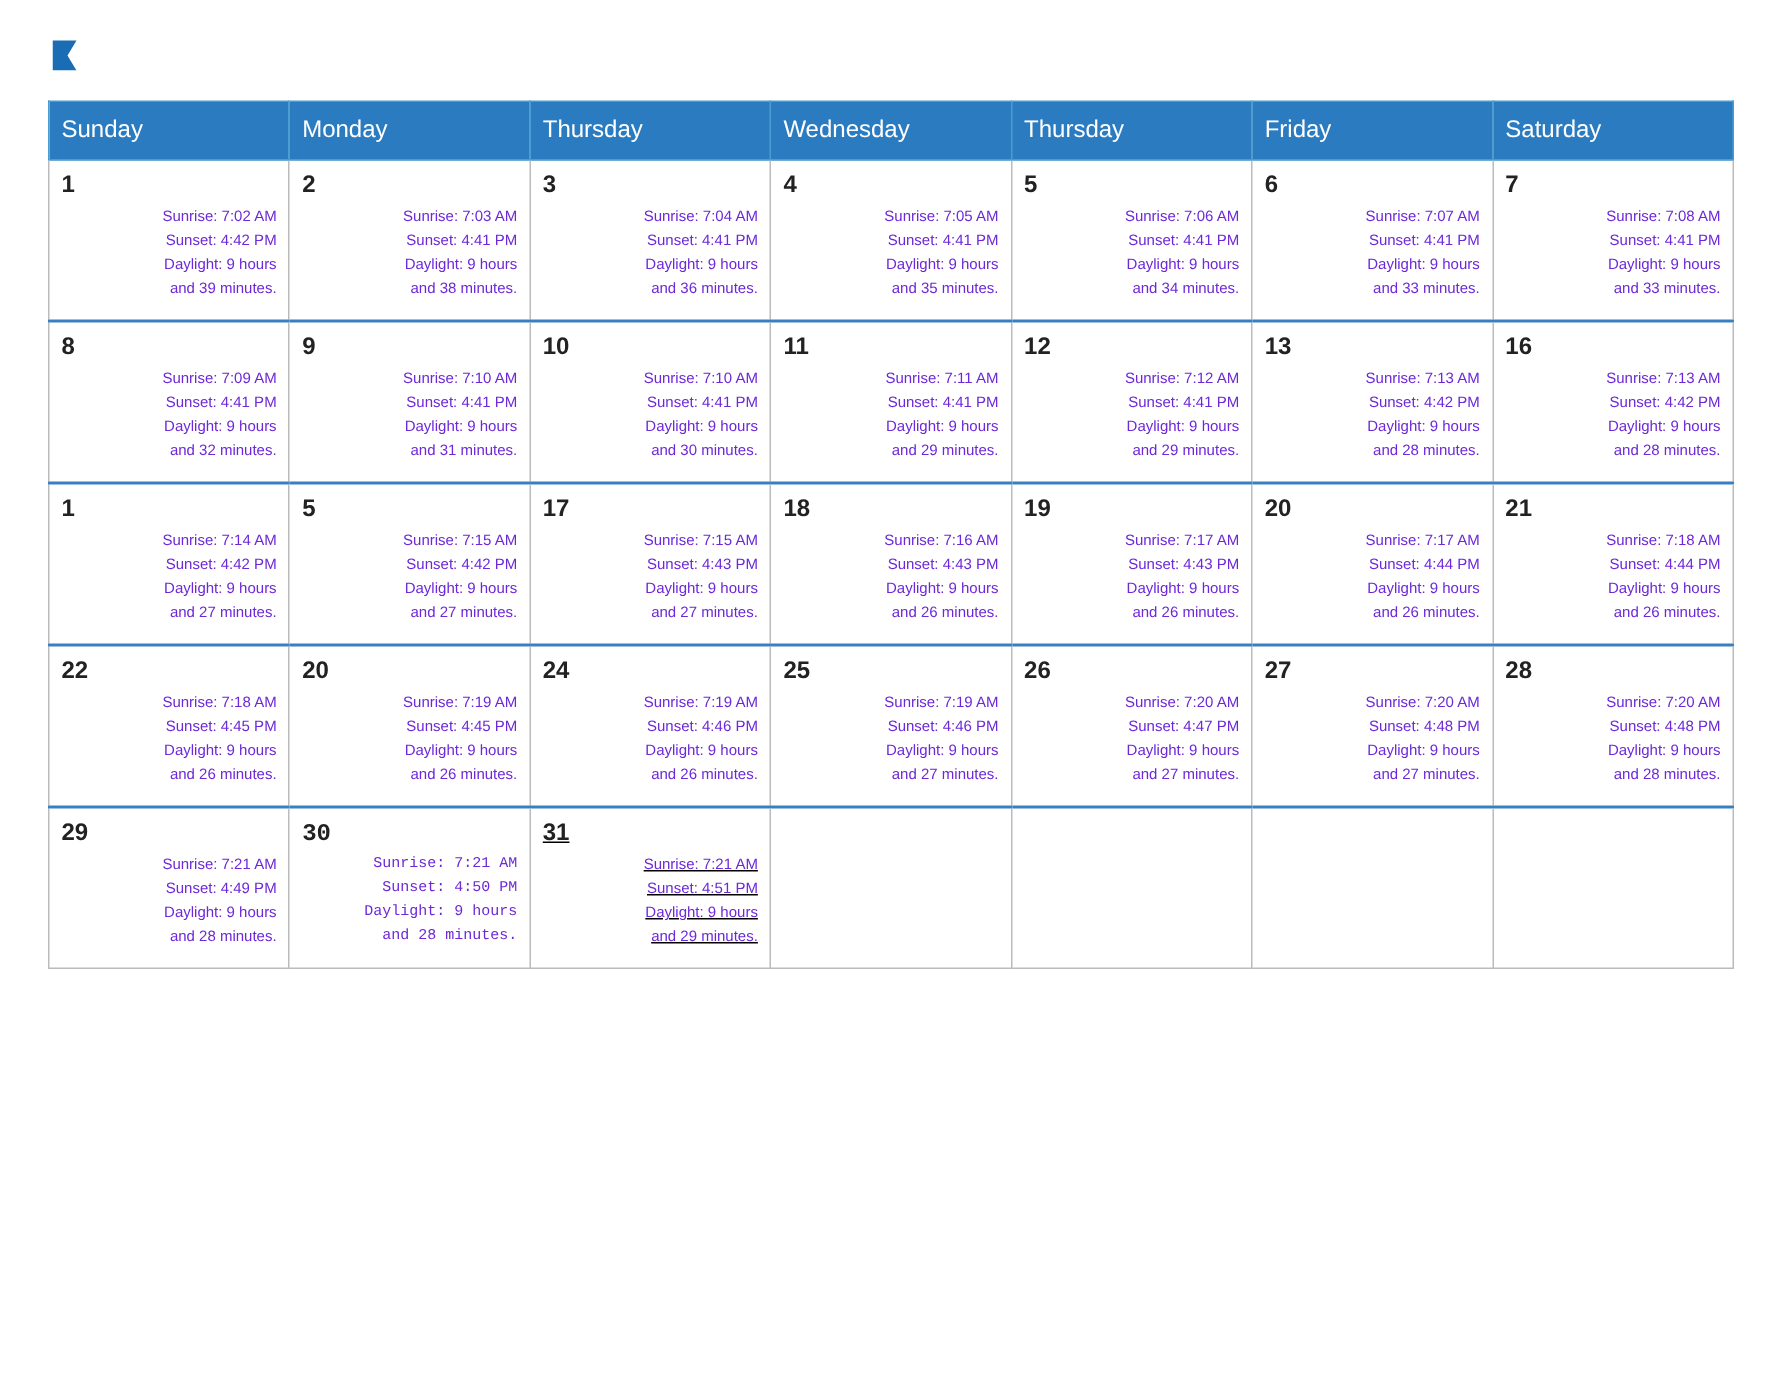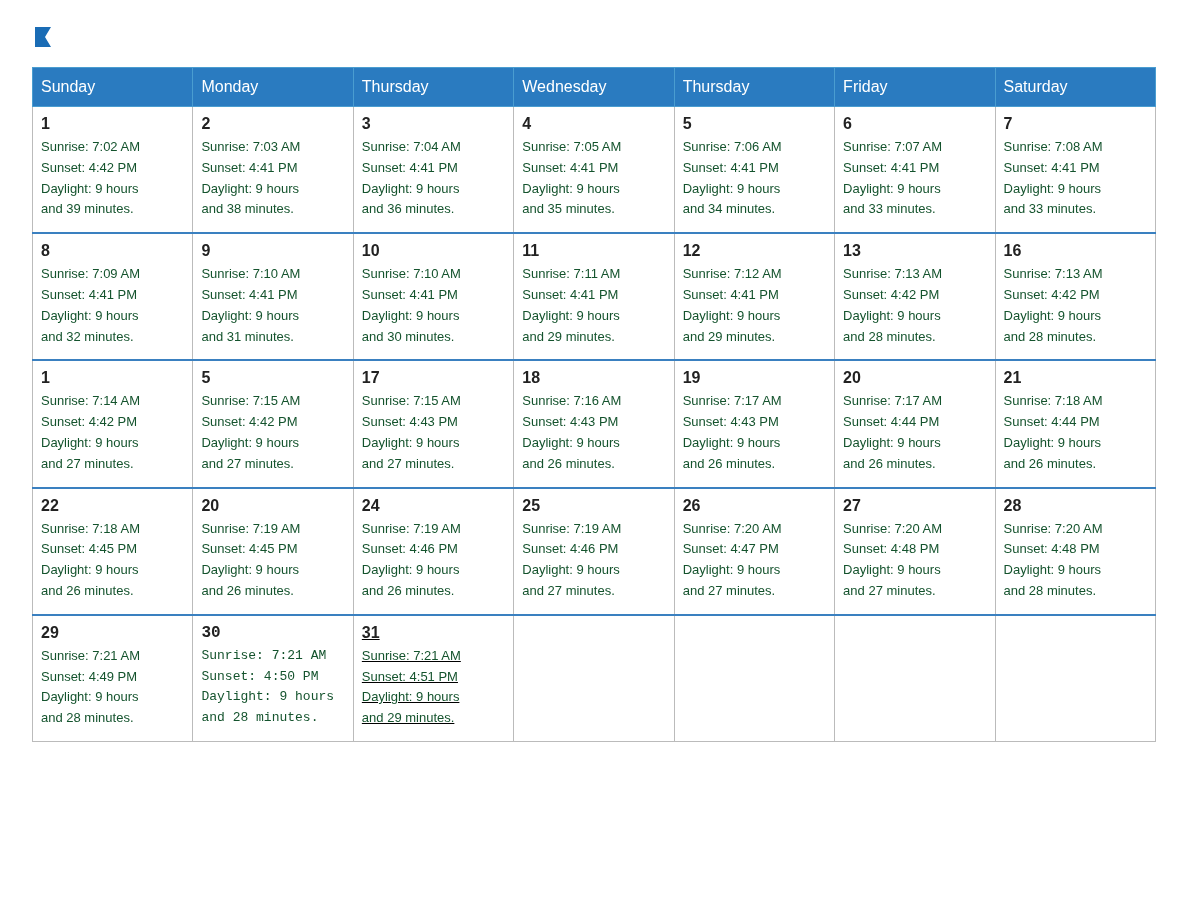--- a/index.html
+++ b/index.html
@@ -61,23 +61,24 @@
       width: 14.28%;
       min-height: 90px;
     }
     .day-number {
       font-size: 16px;
       font-weight: bold;
       color: #222;
       margin-bottom: 4px;
     }
     .day-info {
-      font-size: 13px;
-      color: #14532d;
+      font-size: 10px;
+      color: #6d28d9;
       line-height: 1.6;
+      text-align: right;
     }
     .empty-cell {
       background: #fff;
     }
     tr:not(:last-child) td {
       border-bottom: 2px solid #3a80c0;
     }
   </style>
 </head>
 <body>

